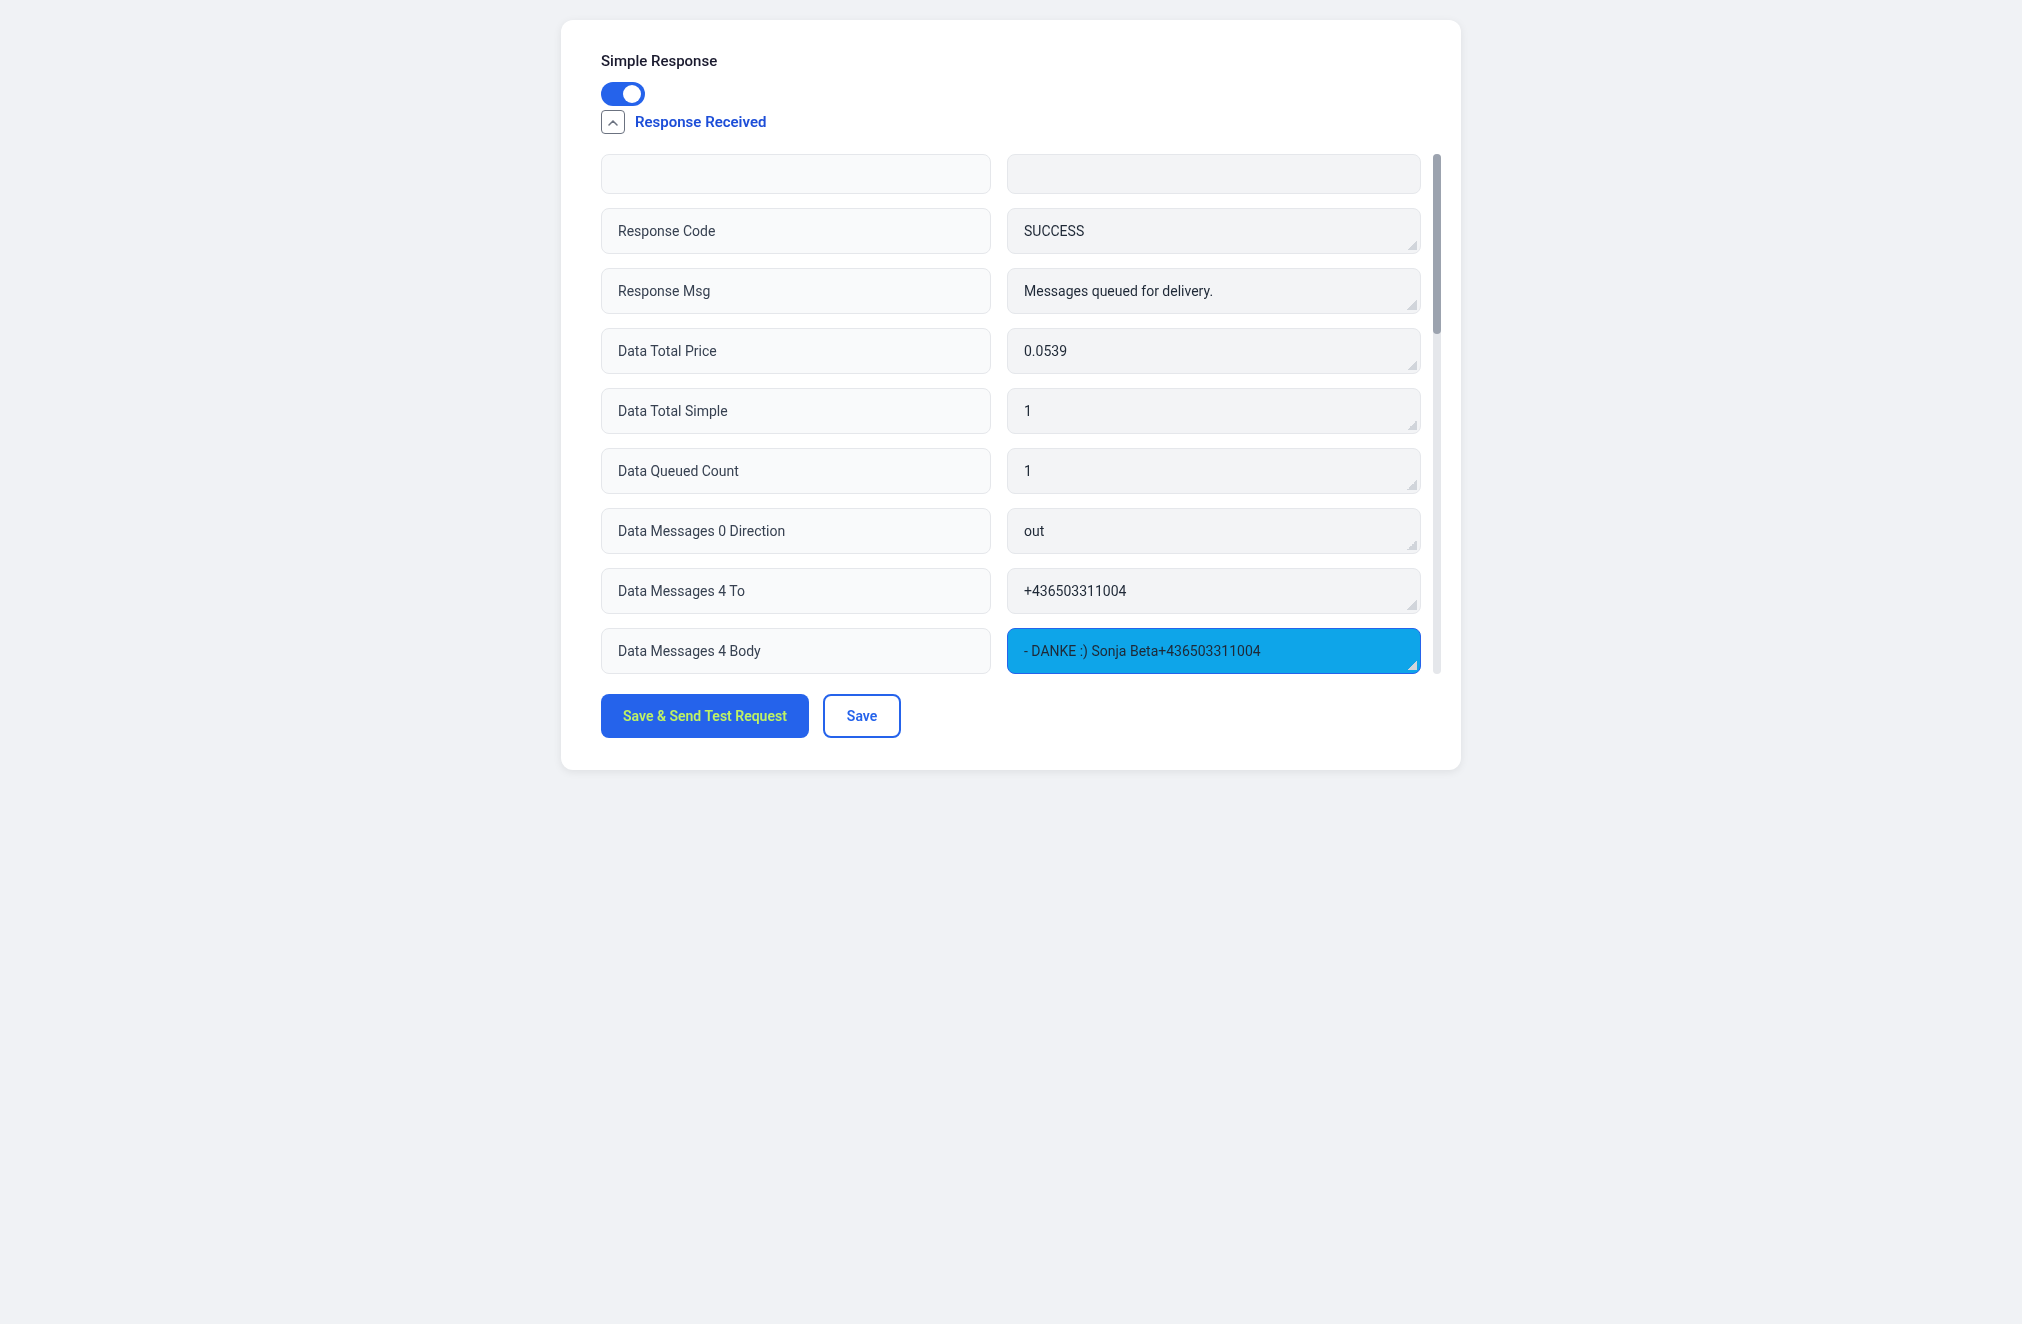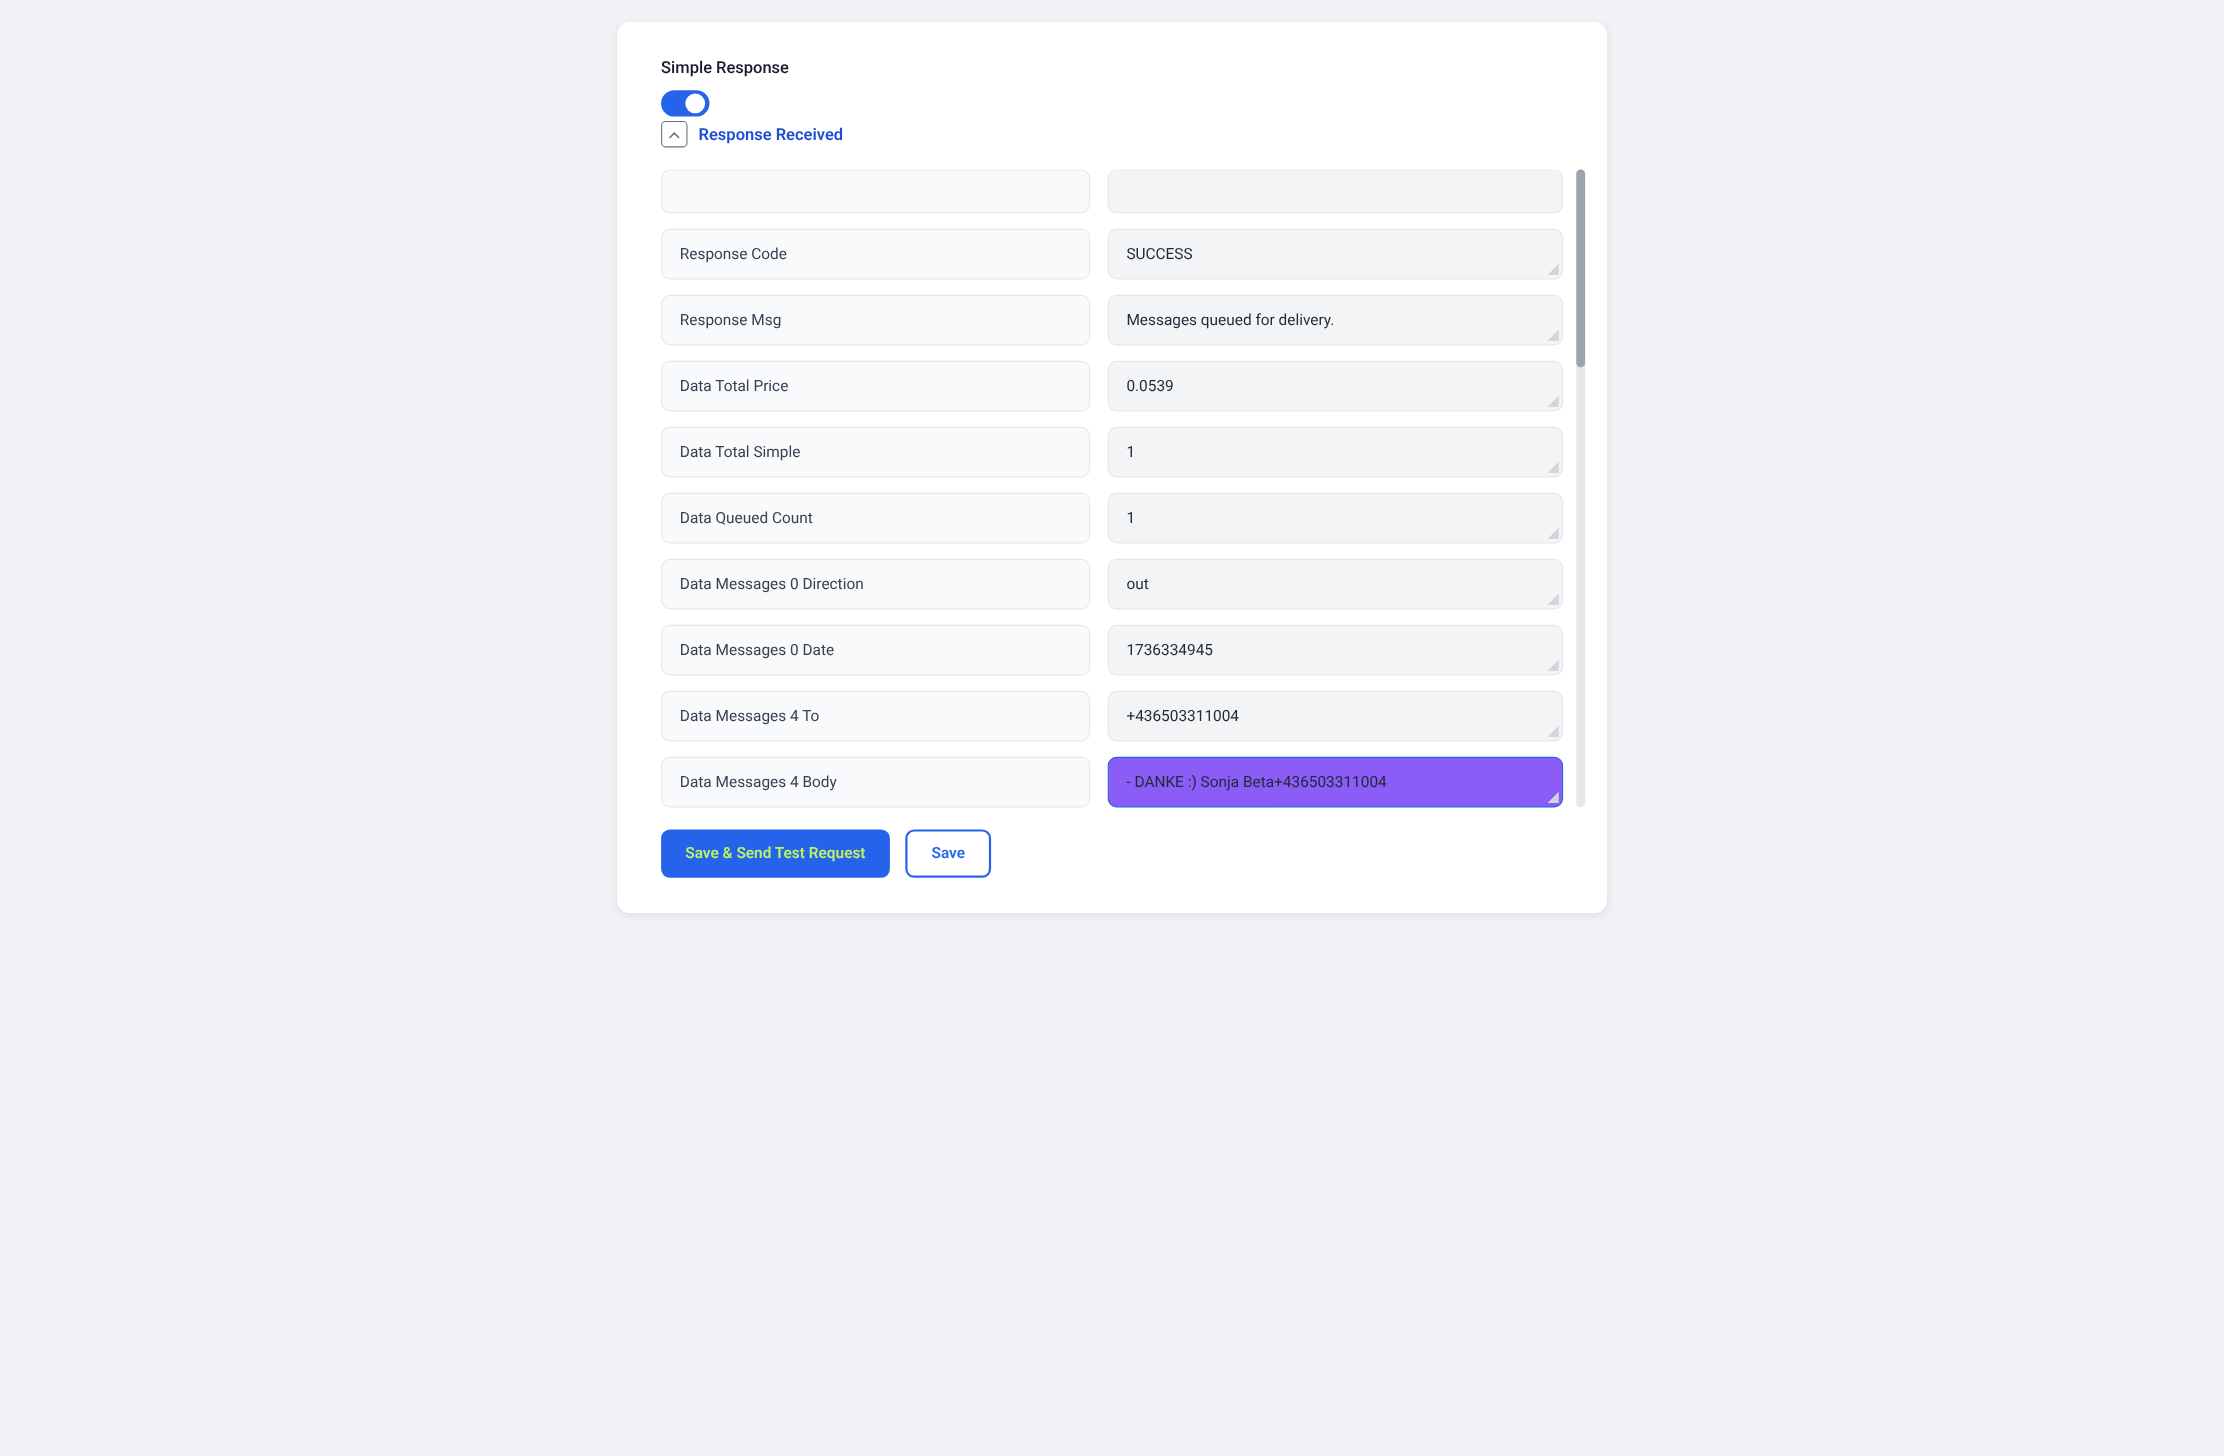--- a/index.html
+++ b/index.html
@@ -150,21 +150,21 @@
       border: 1.5px solid #e5e7eb;
       border-radius: 8px;
       padding: 14px 16px;
       font-size: 14px;
       color: #1f2937;
       position: relative;
     }
 
     .field-value.focused {
       border-color: #2563eb;
-      background: #8b5cf6;
+      background: #0ea5e9;
       outline: none;
     }
 
     .resize-handle {
       position: absolute;
       bottom: 3px;
       right: 3px;
       width: 10px;
       height: 10px;
       background: linear-gradient(135deg, transparent 50%, #d1d5db 50%);
@@ -273,24 +273,20 @@
         </div>
         <div class="field-row">
           <div class="field-label">Data Queued Count</div>
           <div class="field-value">1<div class="resize-handle"></div></div>
         </div>
         <div class="field-row">
           <div class="field-label">Data Messages 0 Direction</div>
           <div class="field-value">out<div class="resize-handle"></div></div>
         </div>
         <div class="field-row">
-          <div class="field-label">Data Messages 0 Date</div>
-          <div class="field-value">1736334945<div class="resize-handle"></div></div>
-        </div>
-        <div class="field-row">
           <div class="field-label">Data Messages 4 To</div>
           <div class="field-value">+436503311004<div class="resize-handle"></div></div>
         </div>
         <div class="field-row">
           <div class="field-label">Data Messages 4 Body</div>
           <div class="field-value focused">- DANKE :) Sonja Beta+436503311004<div class="resize-handle"></div></div>
         </div>
       </div>
 
     <div class="scrollbar-track">

